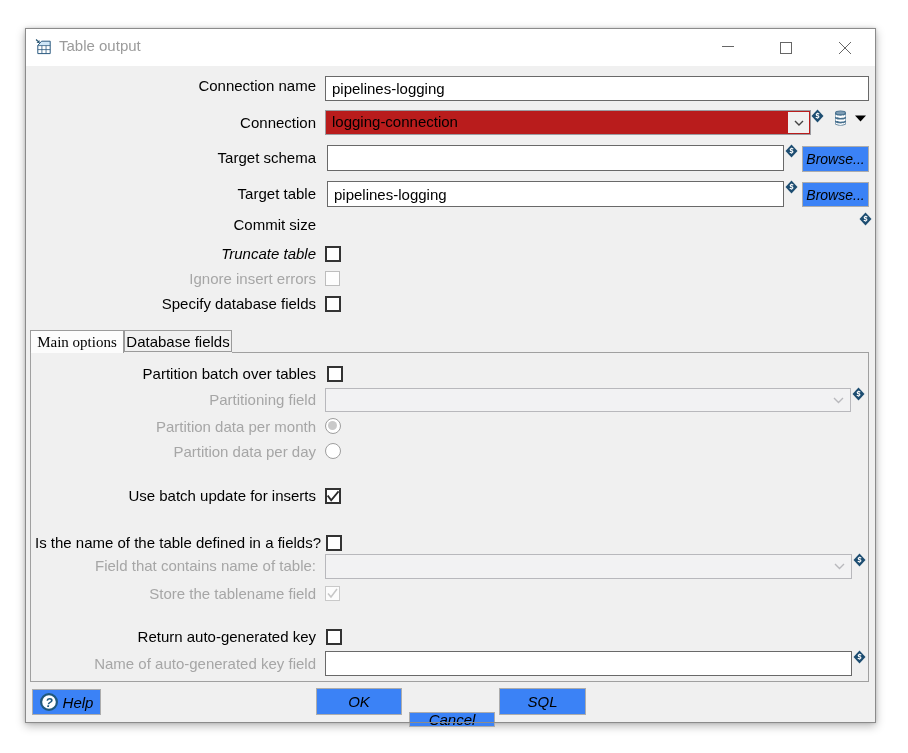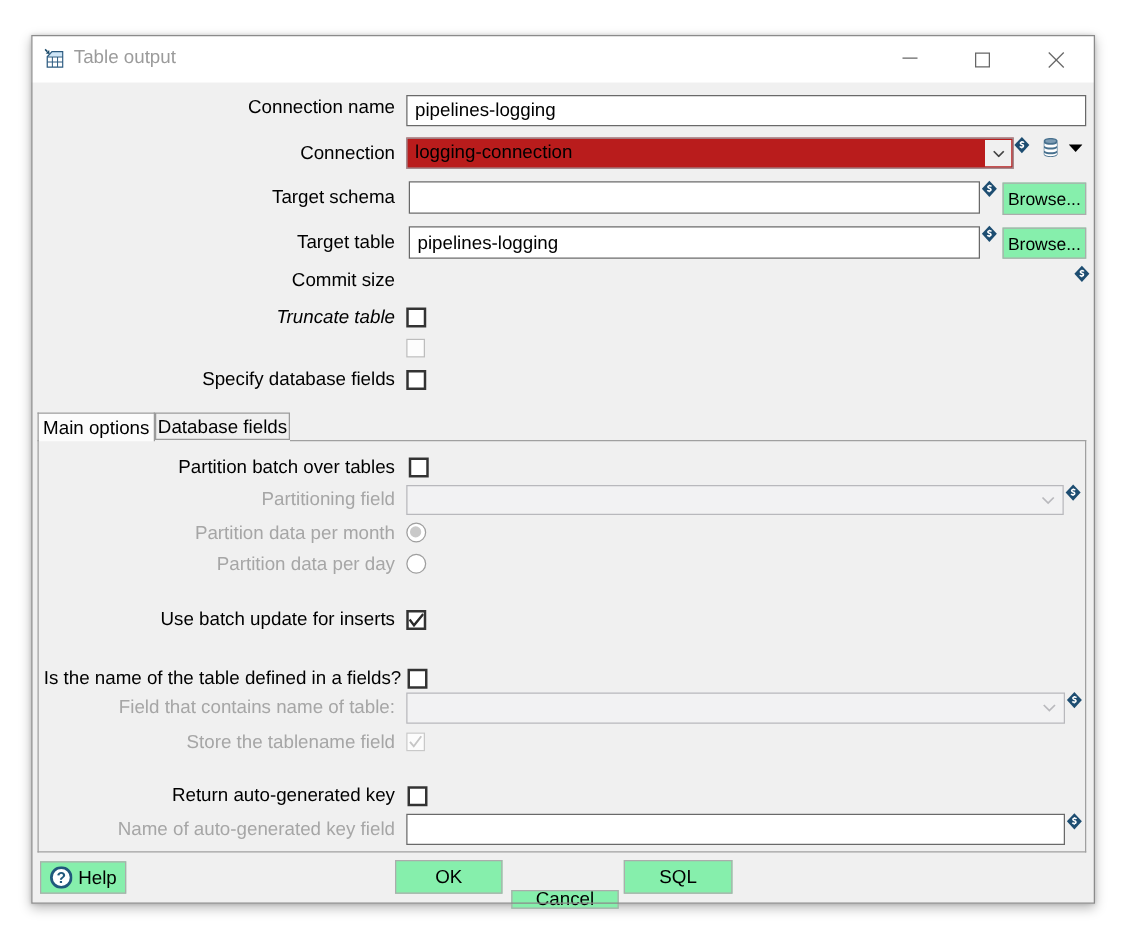--- a/index.html
+++ b/index.html
@@ -14,21 +14,21 @@
 #titlebar { position:absolute; left:0; top:0; width:100%; height:38px; background:#ffffff; }
 #title { position:absolute; left:34px; top:-1px; line-height:38px; color:#9b9b9b; font-size:15px; }
 .lbl { position:absolute; left:0; width:291px; text-align:right; color:#000; }
 .lbl.dis { color:#a6a6a6; }
 .txt { position:absolute; background:#fff; border:1px solid #696969; font-size:15px; color:#000; padding:0 0 0 6px; display:flex; align-items:center; }
 .cb { position:absolute; width:16px; height:16px; background:#fff; border:2px solid #333; }
 .cb.dis { border:1px solid #bdbdbd; background:#fdfdfd; width:15px; height:15px; }
 .cb.dis2 { border:1px solid #c9c9c9; background:#fcfcfc; width:15px; height:15px; }
 .radio { position:absolute; width:16px; height:16px; border-radius:50%; background:#fff; border:1.5px solid #9e9e9e; }
 .radio .dot { position:absolute; left:2px; top:2px; width:9px; height:9px; border-radius:50%; background:#c9c9c9; }
-.btn { position:absolute; background:#86efac; border:1px solid #acacac; font-size:15px; color:#000; display:flex; align-items:center; justify-content:center; }
+.btn { position:absolute; background:#3b82f6; border:1px solid #acacac; font-size:15px; color:#000; display:flex; align-items:center; justify-content:center;font-style:italic; }
 .combo { position:absolute; background:#b91c1c; border:1px solid #9c9ca1; }
 .combo .dd { position:absolute; right:1px; top:1px; bottom:1px; width:21px; background:#f0f0f0; display:flex; align-items:center; justify-content:center; }
 .combo.dis { background:#f2f2f3; border:1px solid #b8b8bc; }
 .combo.dis .dd { background:transparent; }
 .tab { position:absolute; border:1px solid #9b9b9b; font-size:15px; display:flex; align-items:center; justify-content:center; }
 svg { position:absolute; }
 </style>
 </head>
 <body>
 <div id="win">
@@ -104,25 +104,26 @@
   <div class="lbl" style="top:184px;line-height:25px;">Commit size</div>
   <svg style="left:834px;top:184px;" width="13" height="14" viewBox="0 0 13 14">
       <polygon points="6.5,0.5 12.5,7 6.5,13.5 0.5,7" fill="#1d4d71"></polygon>
       <path d="M8.1 5.2 C7.8 4.4 5.9 4.4 5.4 5.1 C5.0 5.8 5.7 6.4 6.5 6.6 C7.4 6.8 8.1 7.4 7.7 8.2 C7.2 9.0 5.3 8.9 4.9 8.1" stroke="#ffffff" stroke-width="1.2" fill="none"></path>
       <line x1="6.6" y1="3.7" x2="6.6" y2="4.6" stroke="#ffffff" stroke-width="0.9"></line>
       <line x1="6.4" y1="8.8" x2="6.4" y2="9.7" stroke="#ffffff" stroke-width="0.9"></line>
     </svg>
 
   <div class="lbl" style="top:218px;line-height:16px;font-style:italic;">Truncate table</div>
   <div class="cb" style="left:300px;top:218px;"></div>
+  <div class="lbl dis" style="top:243px;line-height:16px;">Ignore insert errors</div>
   <div class="cb dis" style="left:300px;top:243px;"></div>
   <div class="lbl" style="top:268px;line-height:16px;">Specify database fields</div>
   <div class="cb" style="left:300px;top:268px;"></div>
 
-  <div class="tab" style="left:5px;top:302px;width:94px;height:23px;background:#fcfcfc;border-bottom:none;">Main options</div>
+  <div class="tab" style="left:5px;top:302px;width:94px;height:23px;background:#fcfcfc;border-bottom:none;font-family:Liberation Serif, serif;">Main options</div>
   <div class="tab" style="left:99px;top:302px;width:108px;height:22px;background:#f0f0f0;">Database fields</div>
 
   <div style="position:absolute;left:5px;top:324px;width:839px;height:330px;border:1px solid #a0a0a0;border-top:none;"></div>
   <div style="position:absolute;left:207px;top:324px;width:637px;height:1px;background:#a0a0a0;"></div>
 
   <div class="lbl" style="top:338px;line-height:16px;">Partition batch over tables</div>
   <div class="cb" style="left:302px;top:338px;"></div>
 
   <div class="lbl dis" style="top:360px;line-height:24px;">Partitioning field</div>
   <div class="combo dis" style="left:300px;top:360px;width:526px;height:24px;">

